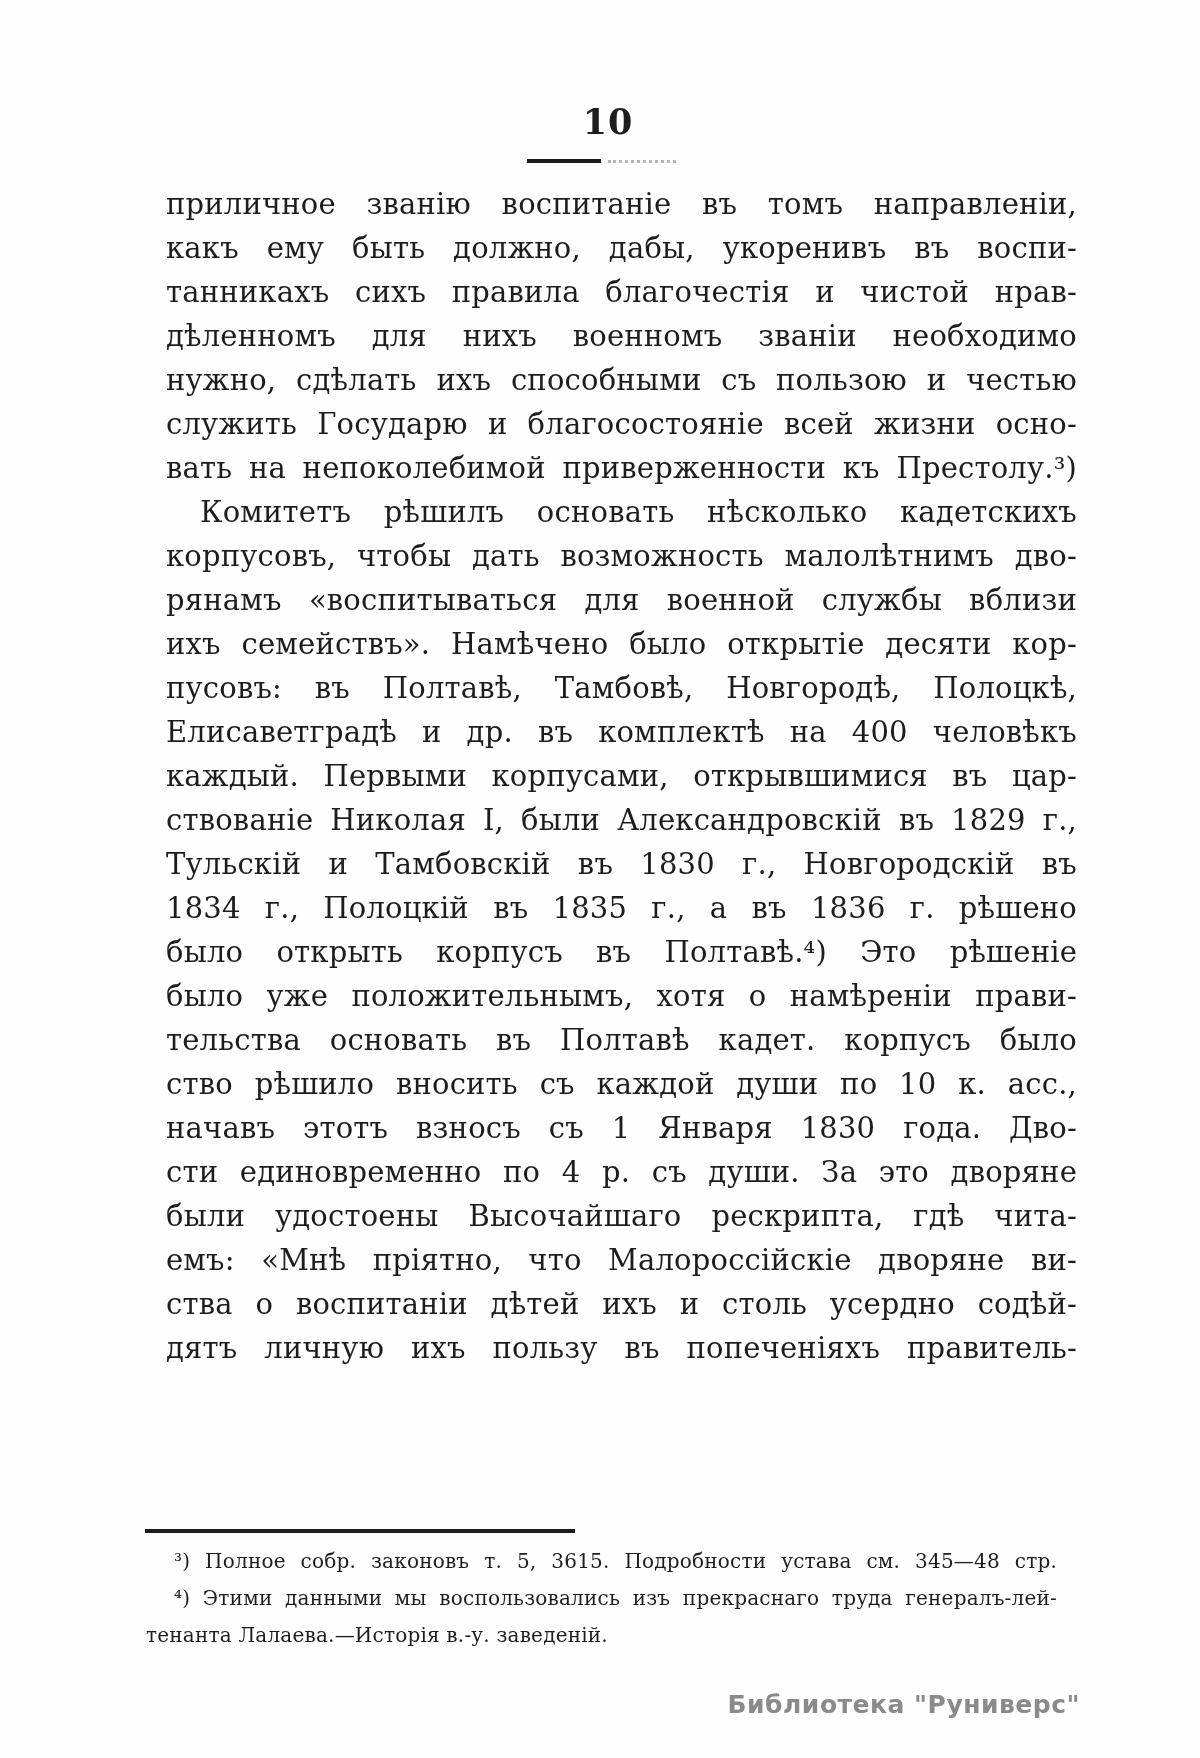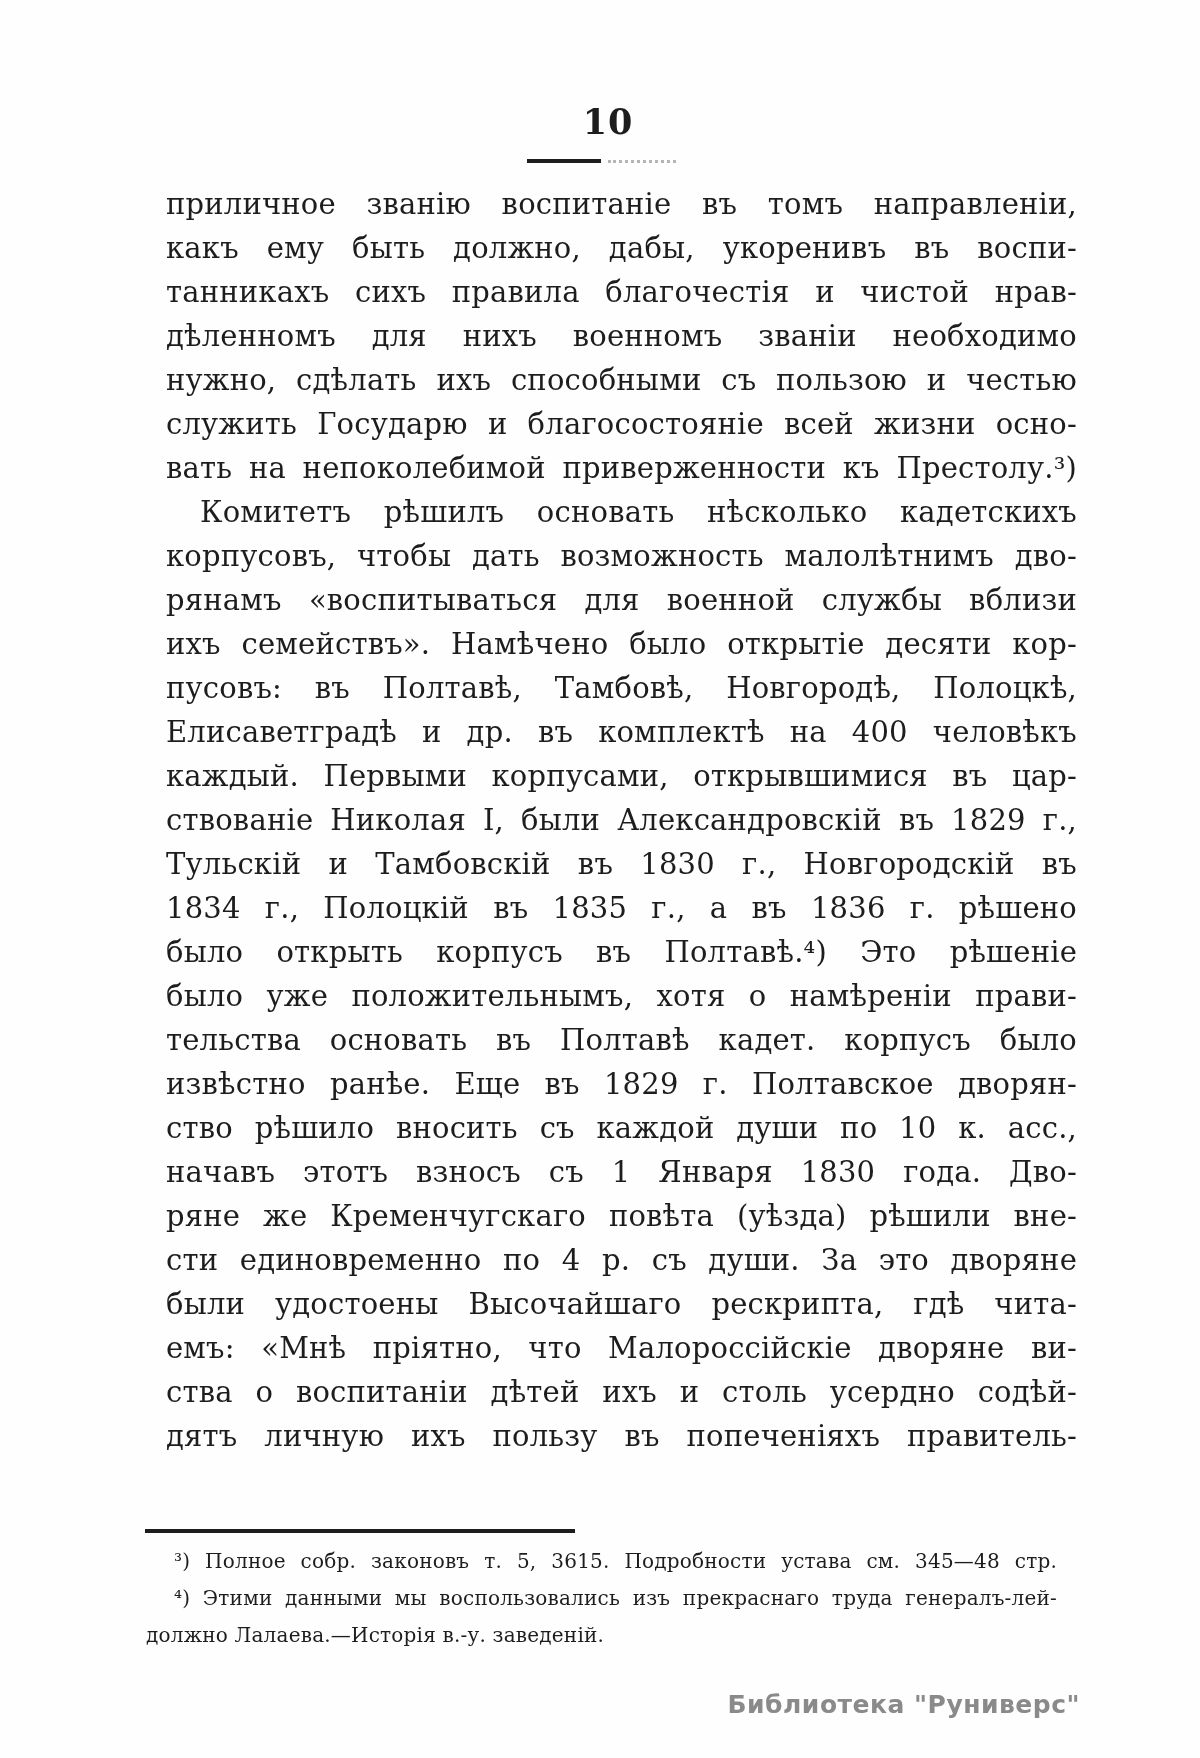--- a/index.html
+++ b/index.html
@@ -134,35 +134,33 @@
       <div class="line">ихъ семействъ». Намѣчено было открытіе десяти кор-</div>
       <div class="line">пусовъ: въ Полтавѣ, Тамбовѣ, Новгородѣ, Полоцкѣ,</div>
       <div class="line">Елисаветградѣ и др. въ комплектѣ на 400 человѣкъ</div>
       <div class="line">каждый. Первыми корпусами, открывшимися въ цар-</div>
       <div class="line">ствованіе Николая I, были Александровскій въ 1829 г.,</div>
       <div class="line">Тульскій и Тамбовскій въ 1830 г., Новгородскій въ</div>
       <div class="line">1834 г., Полоцкій въ 1835 г., а въ 1836 г. рѣшено</div>
       <div class="line">было открыть корпусъ въ Полтавѣ.⁴) Это рѣшеніе</div>
       <div class="line">было уже положительнымъ, хотя о намѣреніи прави-</div>
       <div class="line">тельства основать въ Полтавѣ кадет. корпусъ было</div>
-      <div class="line">извѣстно ранѣе. Еще въ 1829 г. Полтавское дворян-</div>
       <div class="line">ство рѣшило вносить съ каждой души по 10 к. асс.,</div>
       <div class="line">начавъ этотъ взносъ съ 1 Января 1830 года. Дво-</div>
-      <div class="line">ряне же Кременчугскаго повѣта (уѣзда) рѣшили вне-</div>
       <div class="line">сти единовременно по 4 р. съ души. За это дворяне</div>
       <div class="line">были удостоены Высочайшаго рескрипта, гдѣ чита-</div>
       <div class="line">емъ: «Мнѣ пріятно, что Малороссійскіе дворяне ви-</div>
       <div class="line">ства о воспитаніи дѣтей ихъ и столь усердно содѣй-</div>
       <div class="line">дятъ личную ихъ пользу въ попеченіяхъ правитель-</div>
     </div>
   </main>
 
   <div class="footnote-rule"></div>
 
   <footer class="footnotes">
     <div class="fn-line fn-indent">³) Полное собр. законовъ т. 5, 3615. Подробности устава см. 345—48 стр.</div>
     <div class="fn-line fn-indent">⁴) Этими данными мы воспользовались изъ прекраснаго труда генералъ-лей-</div>
-    <div class="fn-line fn-last">должно Лалаева.—Исторія в.-у. заведеній.</div>
+    <div class="fn-line fn-last">тенанта Лалаева.—Исторія в.-у. заведеній.</div>
   </footer>
 
   <div class="watermark">Библиотека "Руниверс"</div>
 
 </div>
 
 </body></html>

